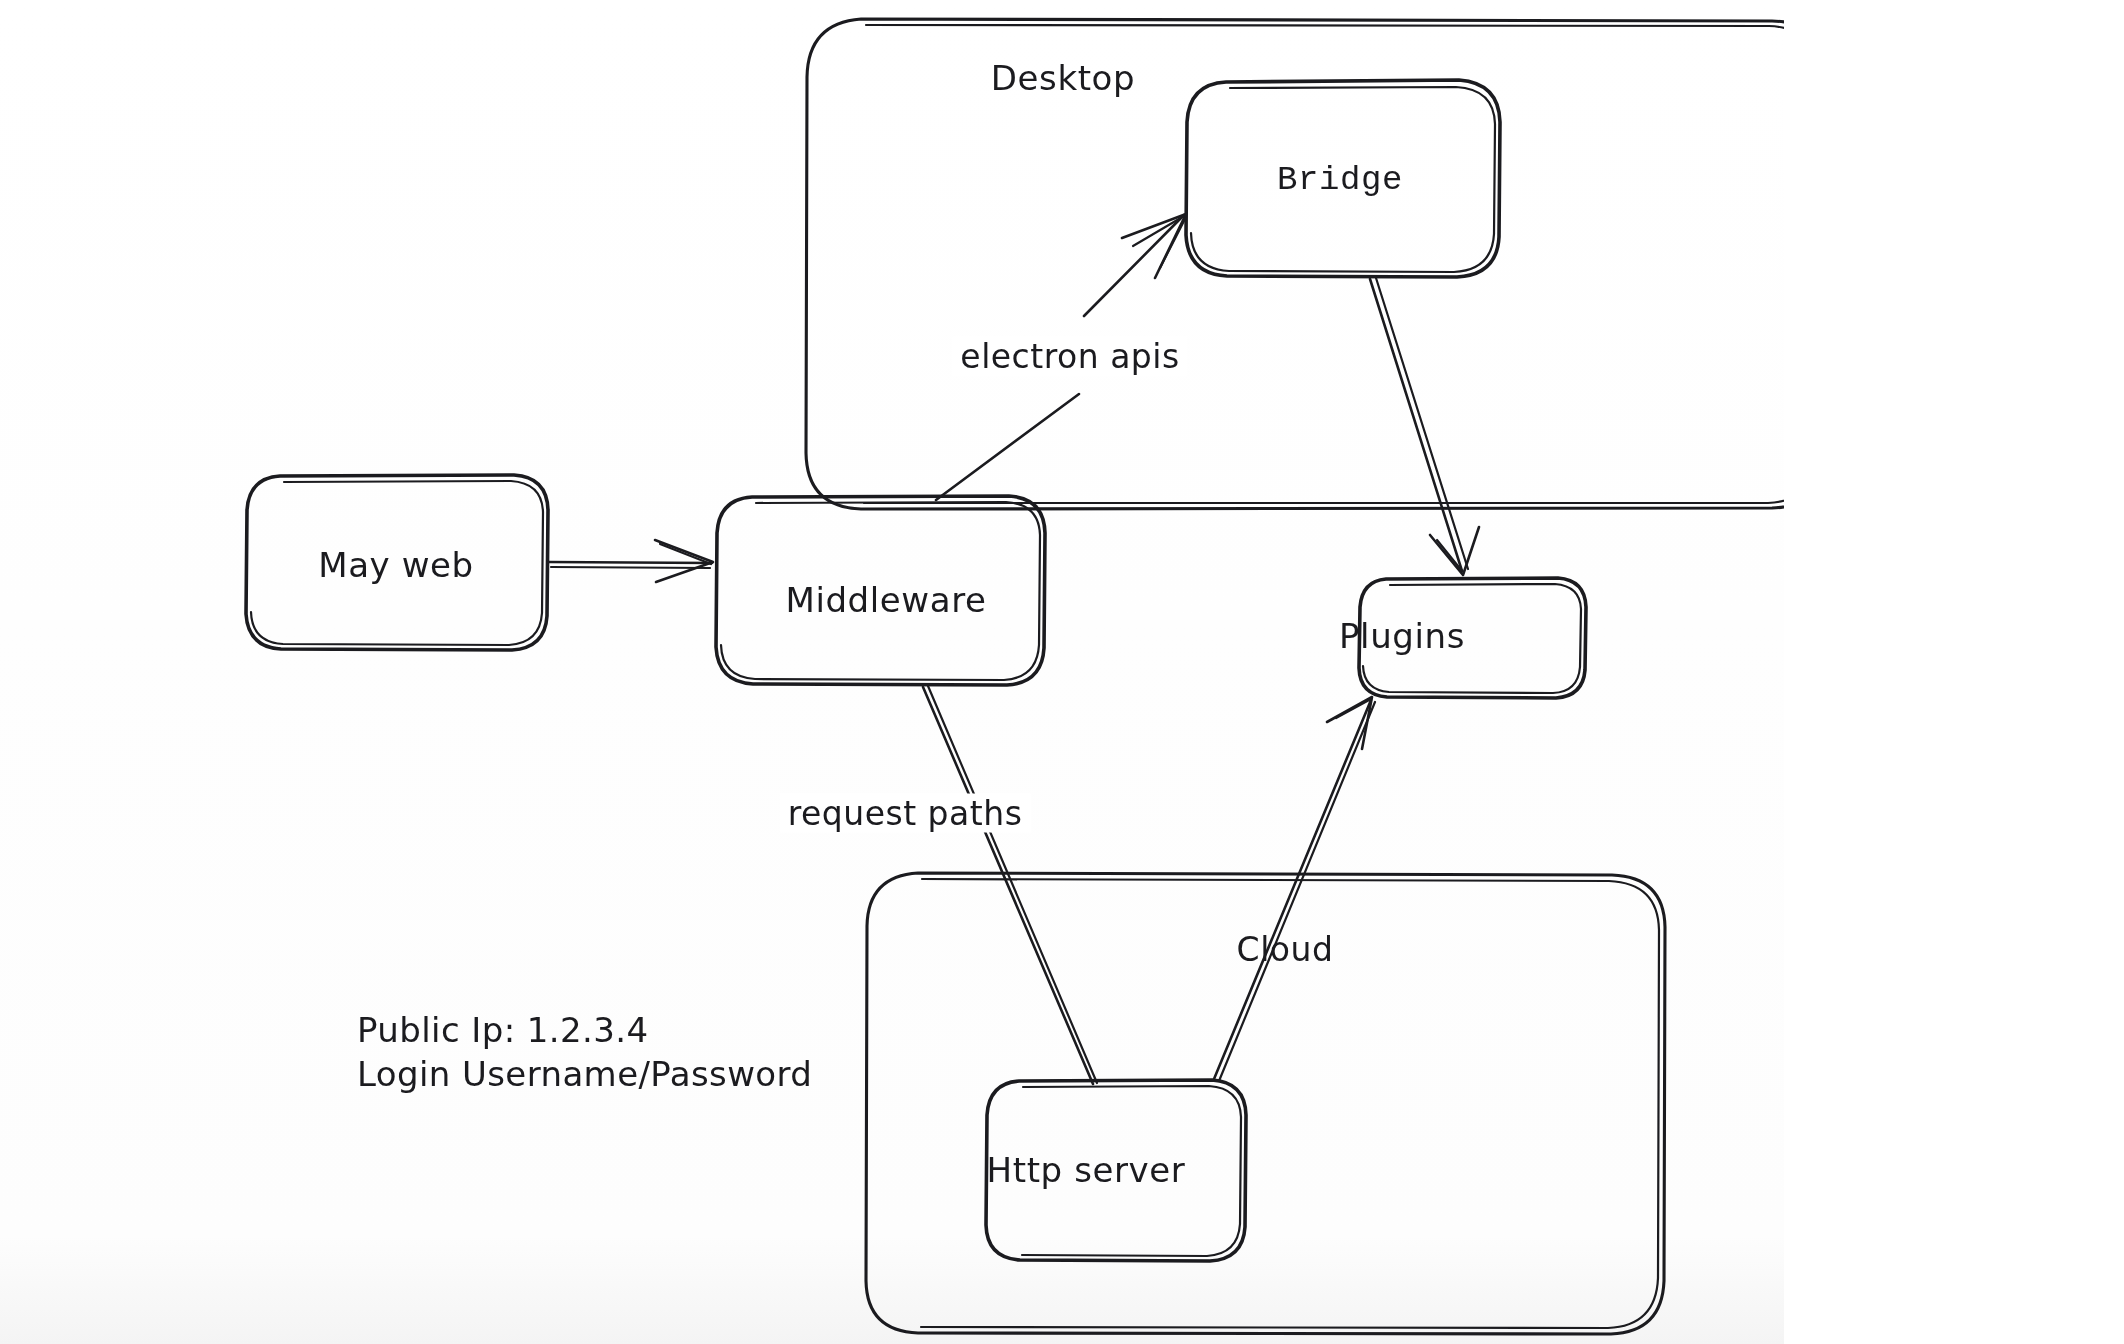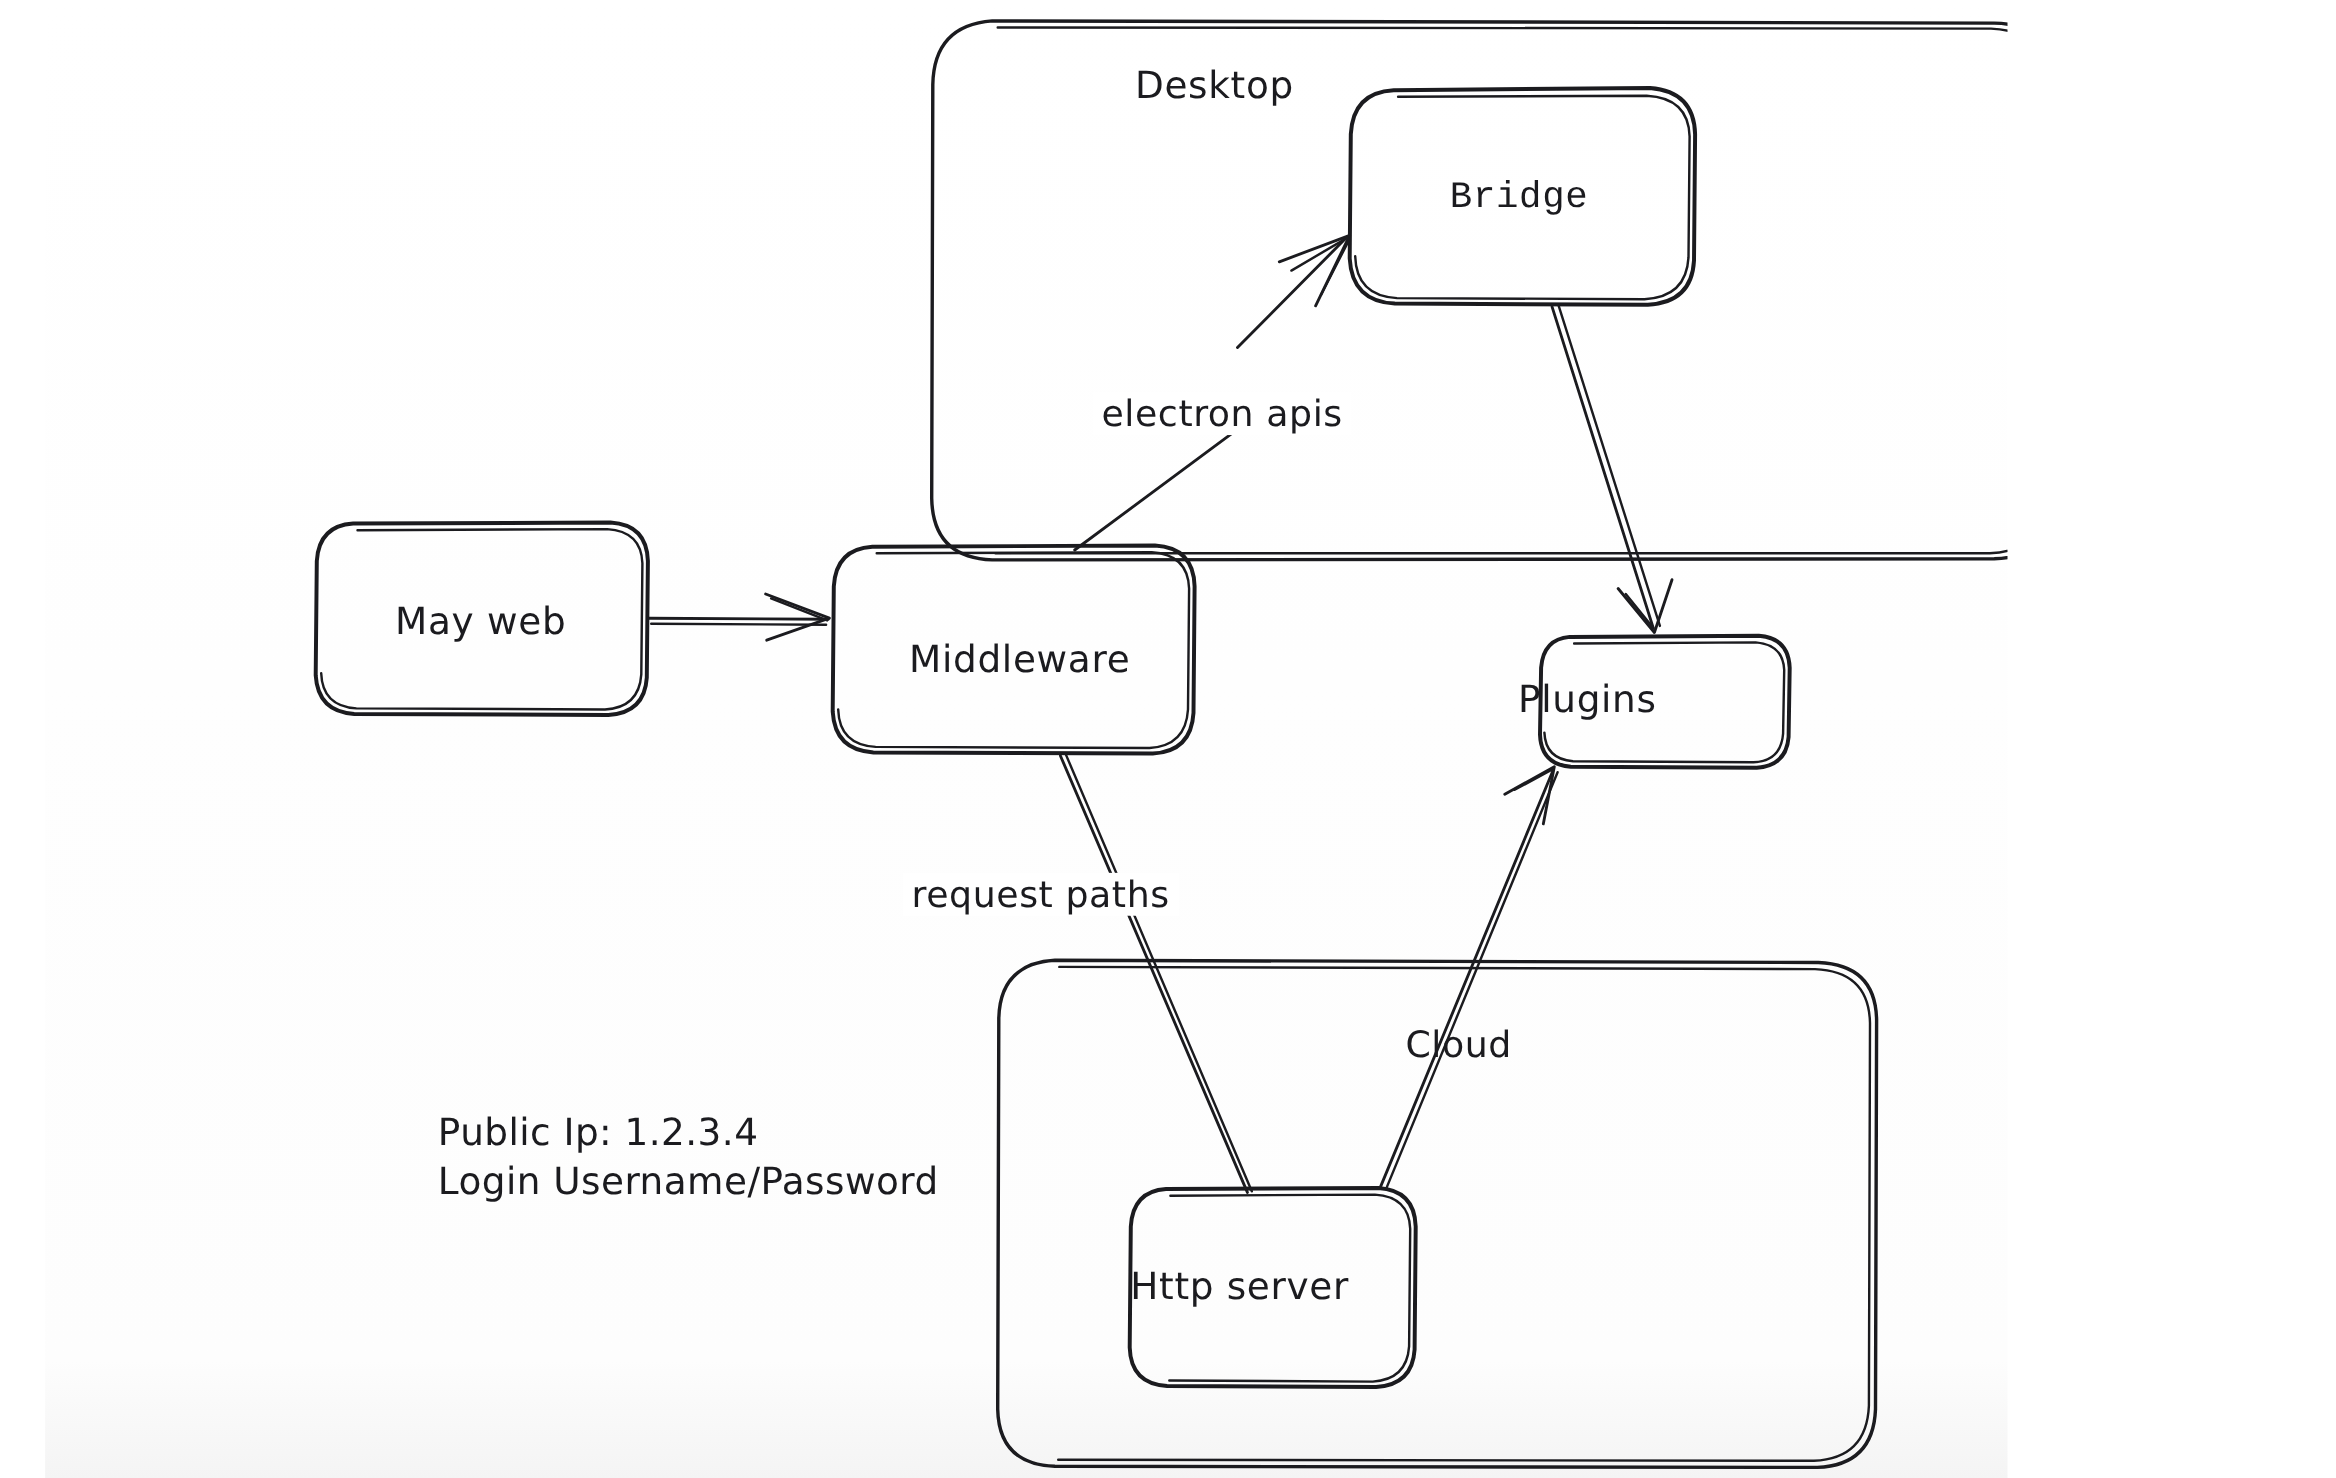--- a/index.html
+++ b/index.html
@@ -8,21 +8,20 @@
     padding: 0;
     background: #ffffff;
   }
   #canvas {
     position: relative;
     width: 1784px;
     height: 1344px;
     background: linear-gradient(to bottom, #ffffff 0%, #fdfdfd 92%, #f4f4f4 100%);
     overflow: hidden;
     font-family: "DejaVu Sans", sans-serif;
-    margin-left: 41px;
   }
   #sketch {
     position: absolute;
     inset: 0;
     width: 2124px;
     height: 1344px;
   }
   .lbl {
     position: absolute;
     color: #1b1b1f;
@@ -156,21 +155,21 @@
   <div class="lbl node-lbl" style="left:396px; top:565px;">May web</div>
 
   <div class="lbl node-lbl" style="left:886px; top:600px;">Middleware</div>
 
   <div class="lbl node-lbl" style="left:1340px; top:180px;font-family:Liberation Mono, monospace;">Bridge</div>
 
   <div class="lbl node-lbl" style="left:1402px; top:636px;">Plugins</div>
 
   <div class="lbl node-lbl" style="left:1086px; top:1170px;">Http server</div>
 
-  <div class="lbl edge-lbl boxed" style="left:1070px; top:376px;">electron apis</div>
+  <div class="lbl edge-lbl boxed" style="left:1070px; top:356px;">electron apis</div>
 
   <div class="lbl edge-lbl boxed" style="left:905px; top:813px;">request paths</div>
 
   <div class="lbl note" style="left:357px; top:1009px;">
     <div>Public Ip: 1.2.3.4</div>
     <div>Login Username/Password</div>
   </div>
 
   <div class="hit" style="left:245px; top:475px; width:303px; height:175px;"></div>
   <div class="hit" style="left:715px; top:495px; width:330px; height:190px;"></div>

